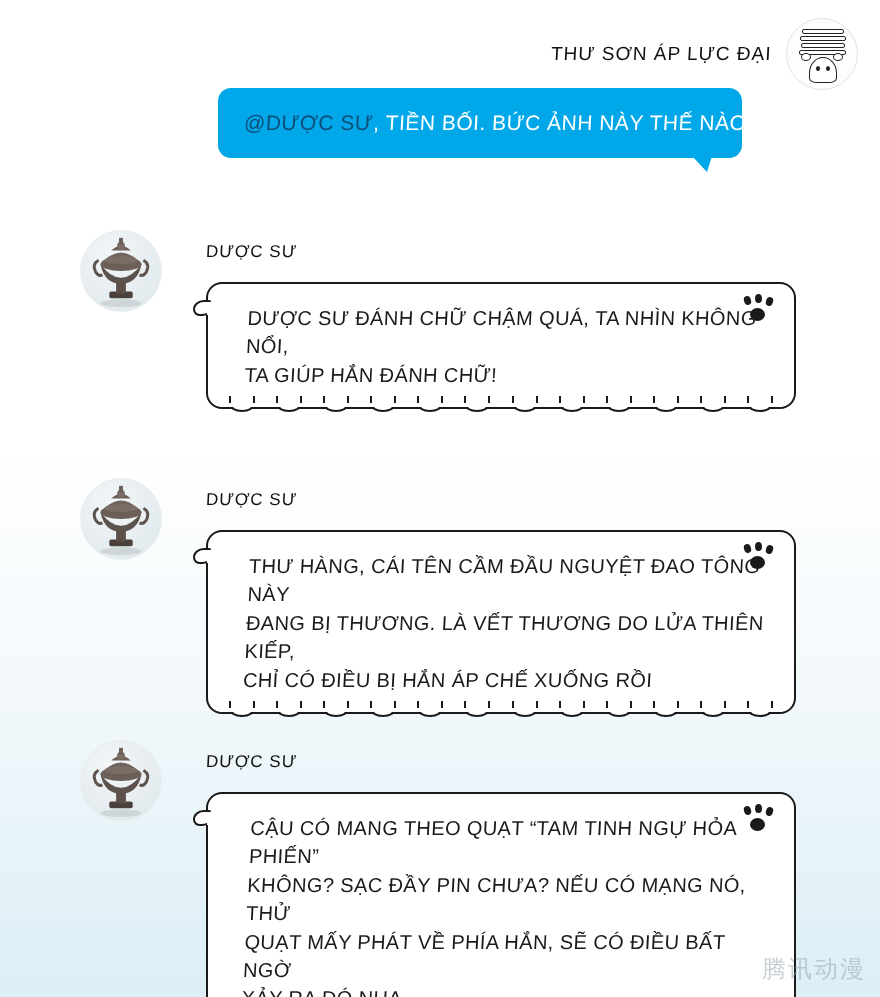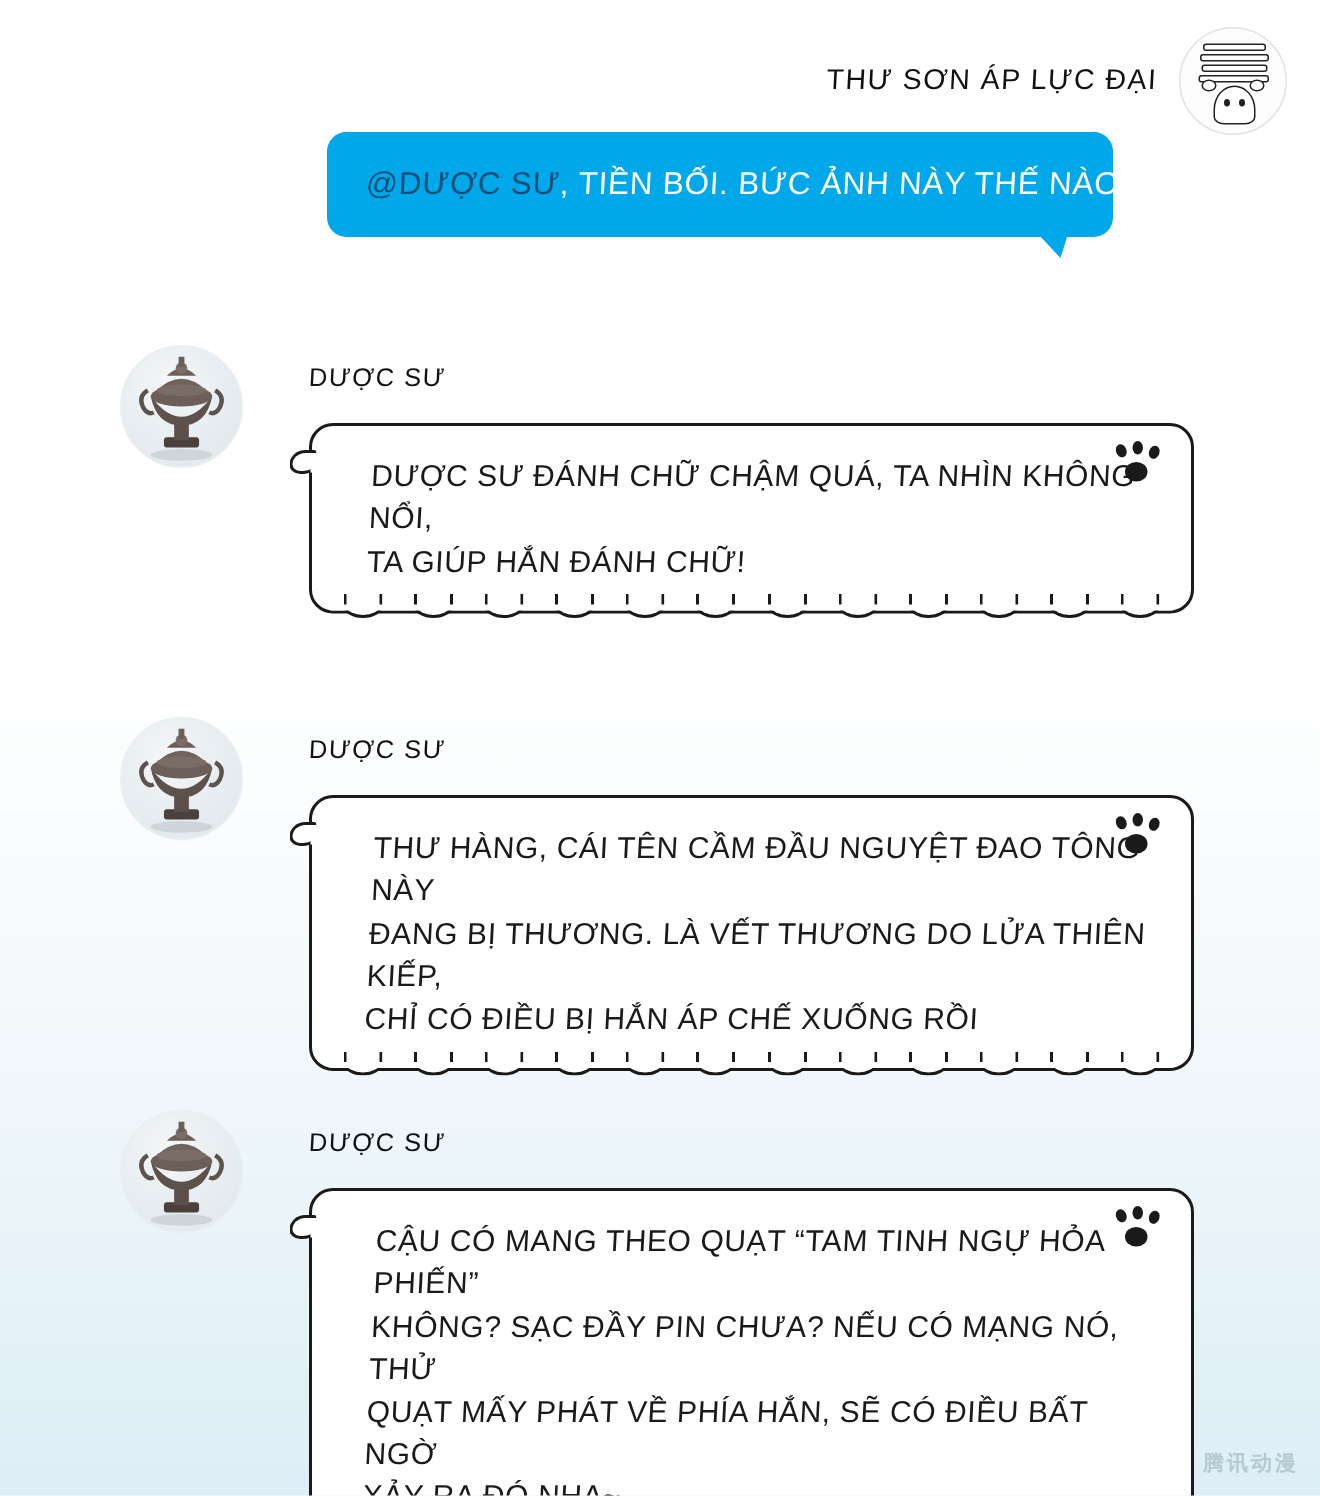--- a/index.html
+++ b/index.html
@@ -222,24 +222,24 @@
     right: 12px;
     bottom: 0px;
     height: 4px;
     background: #fff;
   }
 
   .watermark {
     position: absolute;
     right: 14px;
     bottom: 12px;
-    font-size: 14px;
+    font-size: 24px;
     color: rgba(150,170,180,0.55);
     letter-spacing: 2px;
-    font-weight: bold;
+    font-weight: normal;
     margin-left: 24px;
   }
 </style>
 </head>
 <body>
 
 <div class="top-user">
   <div class="top-user-name">THƯ SƠN ÁP LỰC ĐẠI</div>
   <div class="top-avatar">
     <div class="books">

